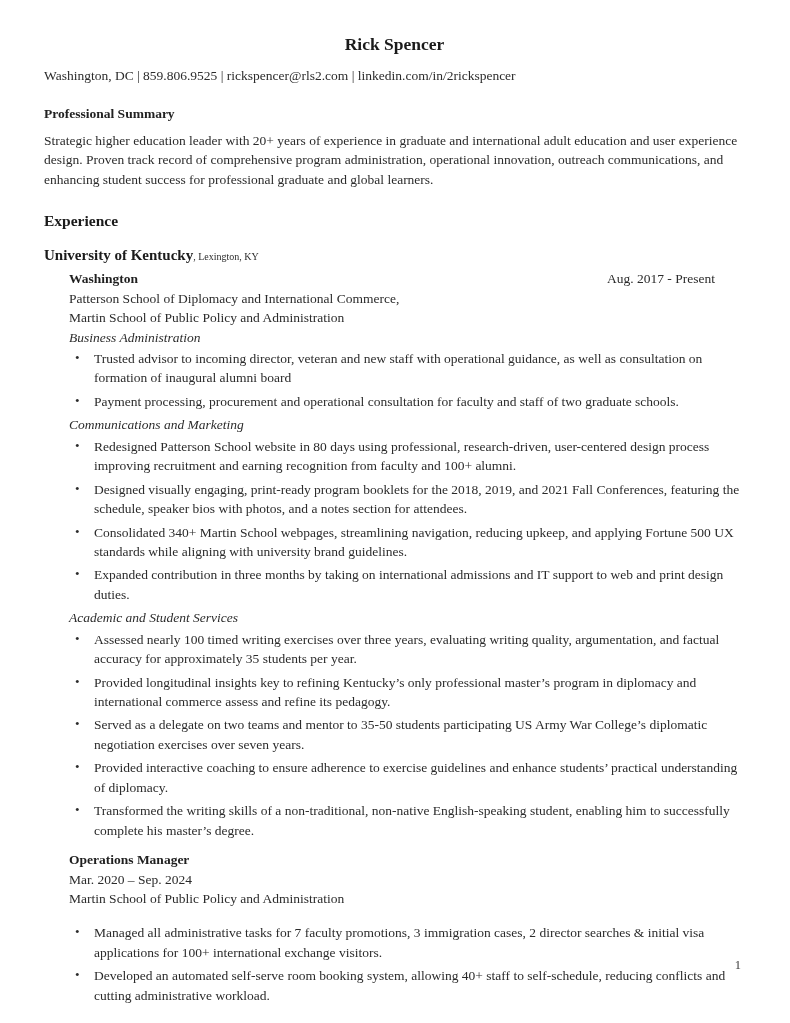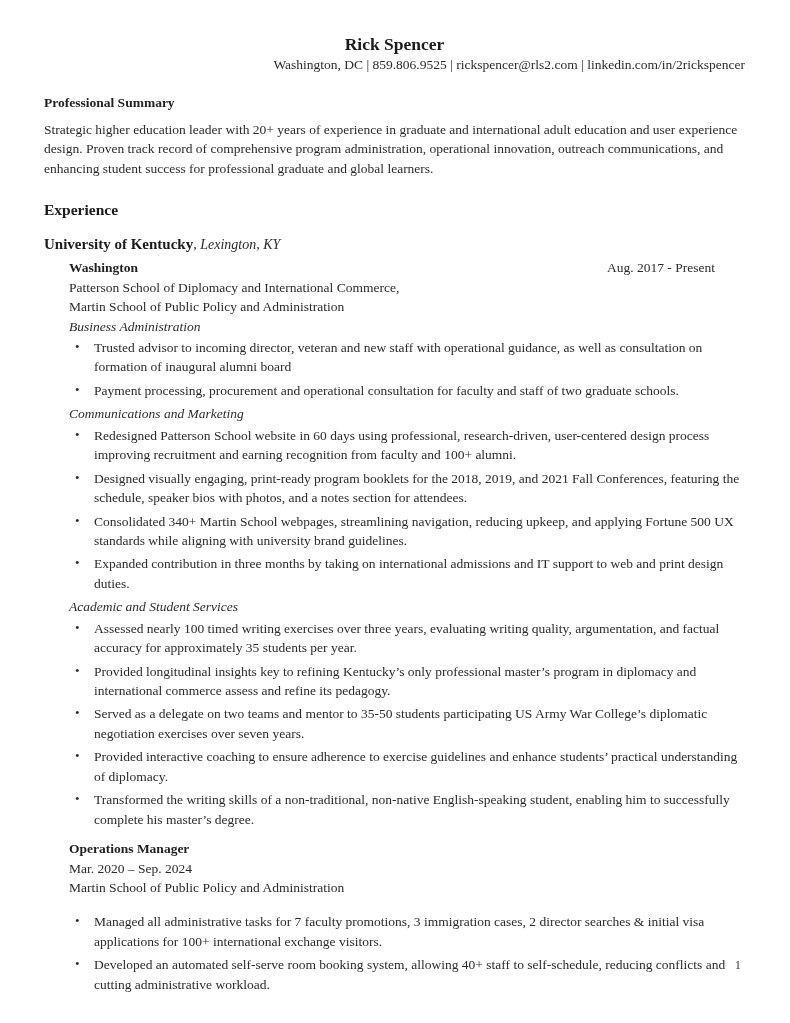--- a/index.html
+++ b/index.html
@@ -23,21 +23,22 @@
   
   .name {
     margin: 0;
     text-align: center;
     font-size: 17.5px;
     font-weight: bold;
     color: #1b1b1b;
     line-height: 1.2;
   }
   .contact {
-    text-align: right;
+    margin-top: 11px;
+    text-align: left;
     font-size: 13.5px;
     white-space: nowrap;
   }
   
   .section-heading {
     margin: 19px 0 0 0;
     font-size: 13.5px;
     font-weight: bold;
     color: #222222;
   }
@@ -55,22 +56,21 @@
   .employer-line {
     margin-top: 15px;
     line-height: 1.3;
   }
   .employer-name {
     font-weight: bold;
     font-size: 15px;
     color: #1b1b1b;
   }
   .employer-location {
-    font-size: 14px;
-    font-style: italic;
+    font-size: 10px;
   }
   .role {
     margin-left: 25px;
   }
   .role-header {
     display: flex;
     justify-content: space-between;
     align-items: baseline;
     margin-top: 4px;
   }
@@ -150,21 +150,21 @@
         <div class="group-label">Business Administration</div>
         <ul class="bullets">
           <li>Trusted advisor to incoming director, veteran and new staff with operational guidance, as well as consultation on formation of inaugural alumni board</li>
           <li>Payment processing, procurement and operational consultation for faculty and staff of two graduate schools.</li>
         </ul>
       </div>
 
       <div>
         <div class="group-label">Communications and Marketing</div>
         <ul class="bullets">
-          <li>Redesigned Patterson School website in 60 days using professional, research-driven, user-centered design process improving recruitment and earning recognition from faculty and 100+ alumni.</li>
+          <li>Redesigned Patterson School website in 80 days using professional, research-driven, user-centered design process improving recruitment and earning recognition from faculty and 100+ alumni.</li>
           <li>Designed visually engaging, print-ready program booklets for the 2018, 2019, and 2021 Fall Conferences, featuring the schedule, speaker bios with photos, and a notes section for attendees.</li>
           <li>Consolidated 340+ Martin School webpages, streamlining navigation, reducing upkeep, and applying Fortune 500 UX standards while aligning with university brand guidelines.</li>
           <li>Expanded contribution in three months by taking on international admissions and IT support to web and print design duties.</li>
         </ul>
       </div>
 
       <div>
         <div class="group-label">Academic and Student Services</div>
         <ul class="bullets">
           <li>Assessed nearly 100 timed writing exercises over three years, evaluating writing quality, argumentation, and factual accuracy for approximately 35 students per year.</li>

